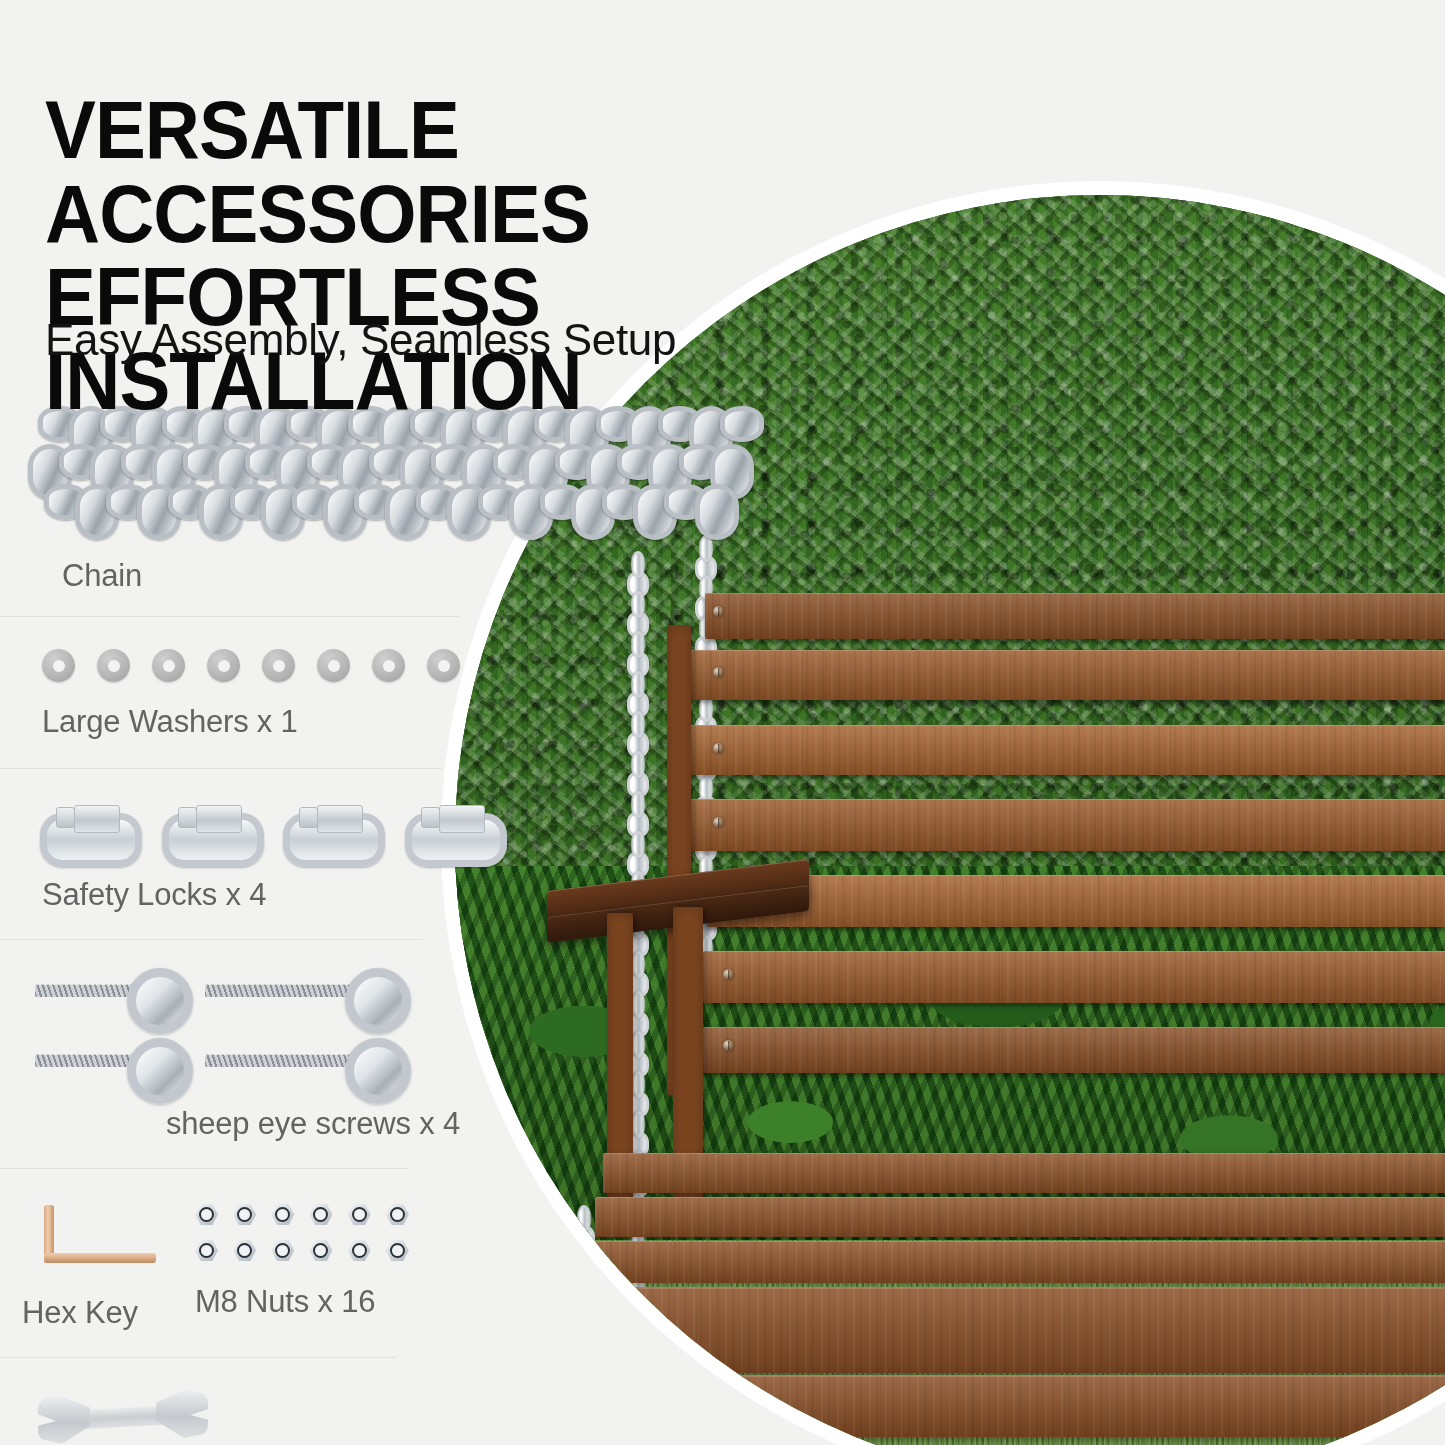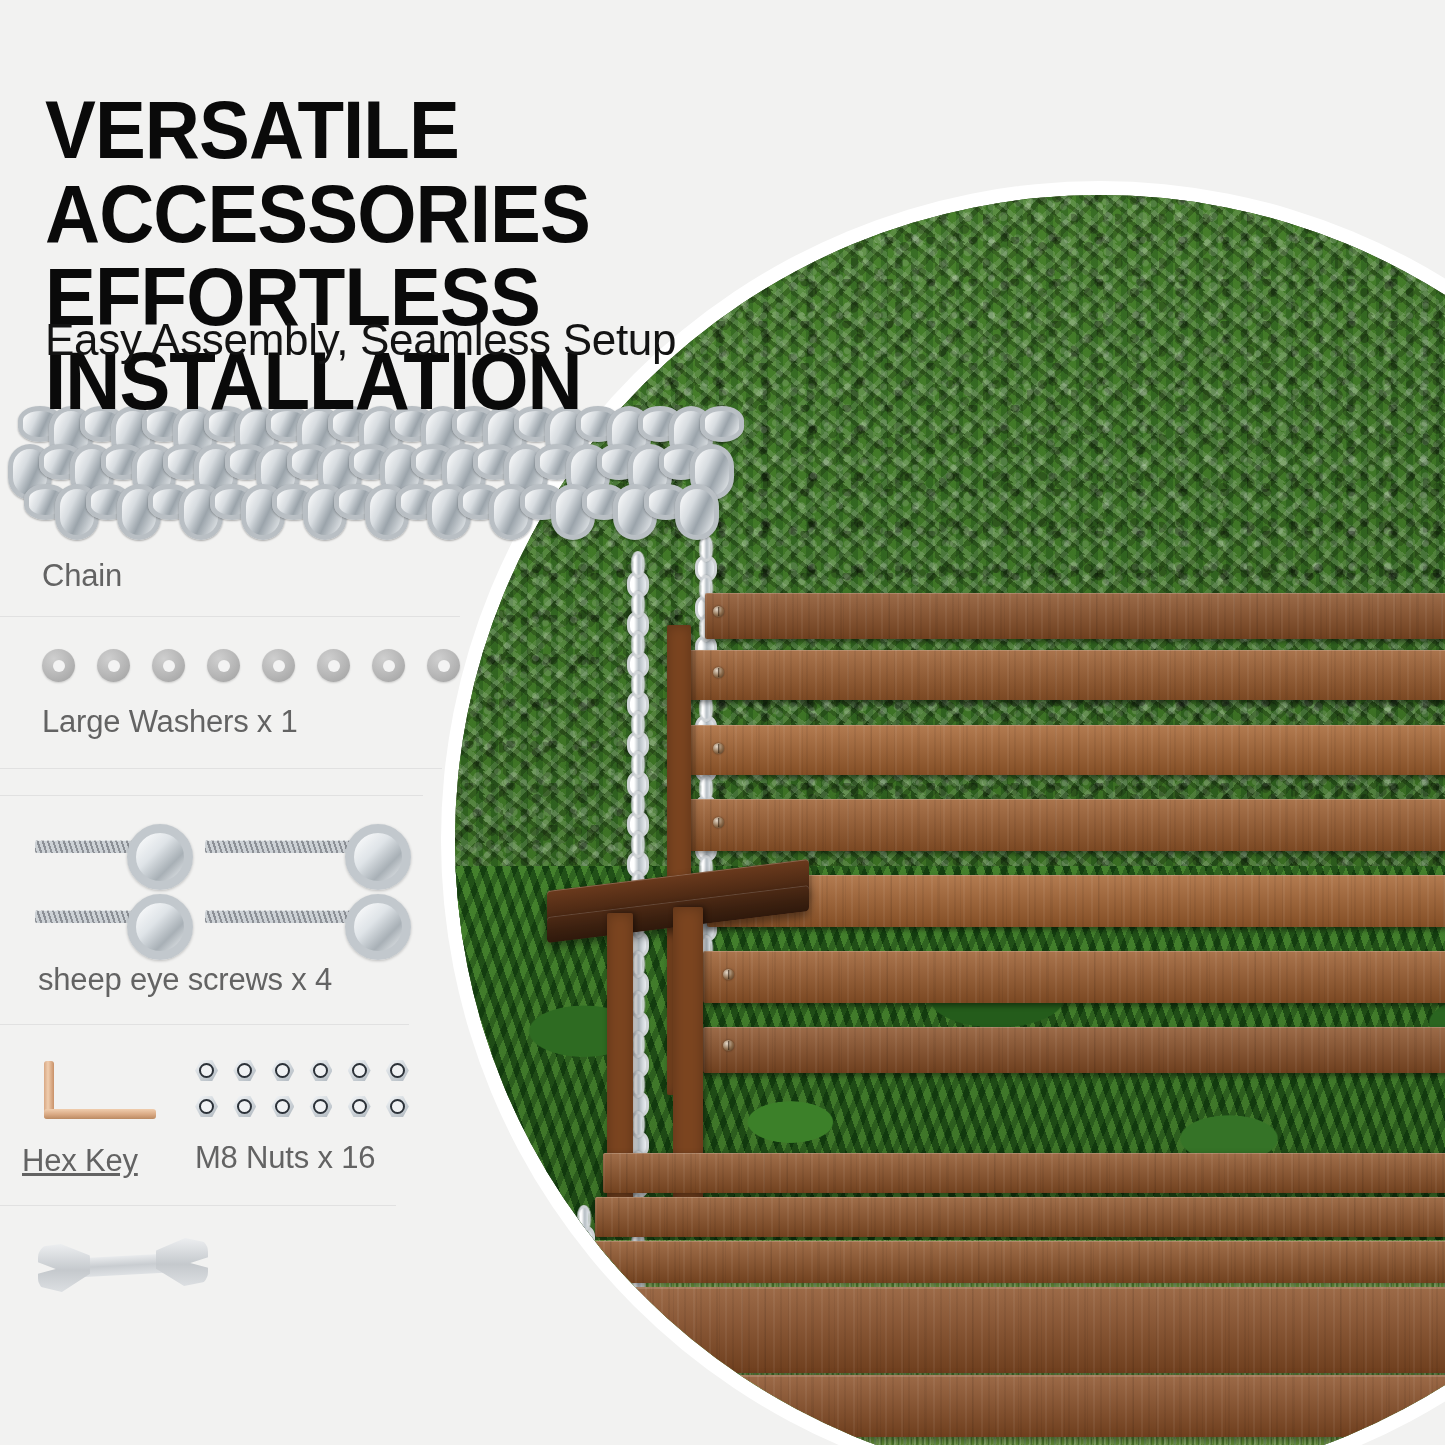--- a/index.html
+++ b/index.html
@@ -141,21 +141,21 @@
   .hchain i{
     display:block;width:16px;height:21px;margin-bottom:-7px;
     border:3px solid #cfd3d6;border-radius:50%/42%;
     background:linear-gradient(90deg,#fff 0 25%, #b4bcc2 55%, #e9edf0 100%);
     box-shadow:0 0 2px rgba(0,0,0,.35);
   }
   .hchain i:nth-child(odd){transform:rotateX(0deg) scaleX(.62);}
 
   
   .acc-list{position:absolute;left:0;top:400px;width:460px;z-index:30;}
-  .acc-row{position:relative;}
+  .acc-row{position:relative;padding-left:20px;}
   .acc-label{
     font-size:31px;color:#636363;letter-spacing:-0.2px;white-space:nowrap;
   }
   .divider{height:1px;background:#e1e1e1;}
 
   .art{position:relative;}
 
   
   .chain-pile{position:relative;width:540px;height:150px;margin-left:8px;}
   .chain-pile .crow{position:absolute;display:flex;}
@@ -496,20 +496,45 @@
             <span></span>
           </div>
         <div class="washer">
             <span></span>
           </div>
       </div>
       <div class="acc-label" style="margin:22px 0 0 42px;">Large Washers x 1</div>
     </div>
     <div class="divider" style="margin:28px 0 0 0;width:96%;"></div>
 
+    <div class="acc-row rowpad">
+      <div class="locks" style="margin-top:26px;">
+        <div class="lock">
+            <div class="ring"></div>
+            <div class="nub"></div>
+            <div class="sleeve"></div>
+          </div>
+        <div class="lock">
+            <div class="ring"></div>
+            <div class="nub"></div>
+            <div class="sleeve"></div>
+          </div>
+        <div class="lock">
+            <div class="ring"></div>
+            <div class="nub"></div>
+            <div class="sleeve"></div>
+          </div>
+        <div class="lock">
+            <div class="ring"></div>
+            <div class="nub"></div>
+            <div class="sleeve"></div>
+          </div>
+      </div>
+      <div class="acc-label" style="margin:20px 0 0 42px;">Safety Locks x 4</div>
+    </div>
     <div class="divider" style="margin:26px 0 0 0;width:92%;"></div>
 
     <div class="acc-row rowpad">
       <div class="eyes" style="margin-top:18px;">
         <div class="eye" style="left:0;top:0;">
           <div class="shank" style="width:100px;"></div>
             <div class="ring" style="left:92px;"></div>
         </div>
         <div class="eye" style="left:170px;top:0;">
           <div class="shank" style="width:148px;"></div>
@@ -517,31 +542,31 @@
         </div>
         <div class="eye" style="left:0;top:70px;">
           <div class="shank" style="width:100px;"></div>
             <div class="ring" style="left:92px;"></div>
         </div>
         <div class="eye" style="left:170px;top:70px;">
           <div class="shank" style="width:148px;"></div>
             <div class="ring" style="left:140px;"></div>
         </div>
       </div>
-      <div class="acc-label" style="margin:14px 0 0 38px;">sheep eye screws x 4</div>
+      <div class="acc-label" style="margin:14px 0 0 38px;text-align:right;">sheep eye screws x 4</div>
     </div>
     <div class="divider" style="margin:26px 0 0 0;width:89%;"></div>
 
     <div class="acc-row rowpad" style="display:flex;align-items:flex-start;">
       <div style="width:195px;">
         <div class="hexkey" style="margin-top:20px;">
           <div class="vert"></div>
             <div class="horz"></div>
         </div>
-        <div class="acc-label" style="margin:16px 0 0 22px;text-decoration:underline;">Hex Key</div>
+        <div class="acc-label" style="margin:24px 0 0 22px;">Hex Key</div>
       </div>
       <div>
         <div class="nuts" style="margin-top:24px;">
           <div class="nut"></div>
           <div class="nut"></div>
           <div class="nut"></div>
           <div class="nut"></div>
           <div class="nut"></div>
           <div class="nut"></div>
           <div class="nut"></div>

